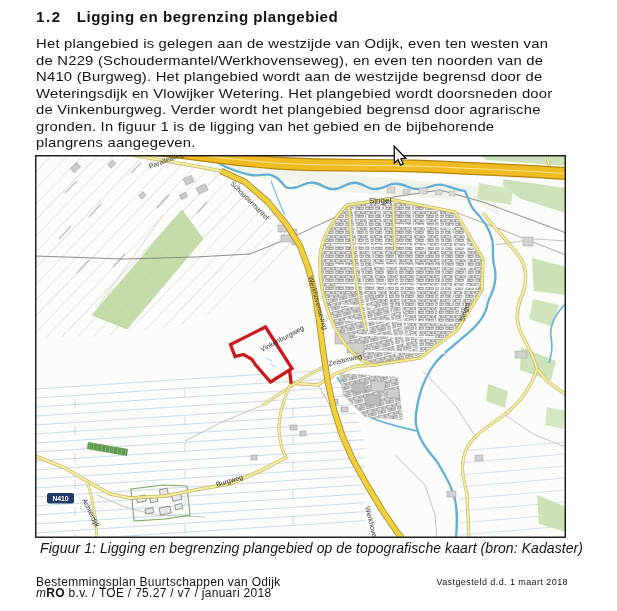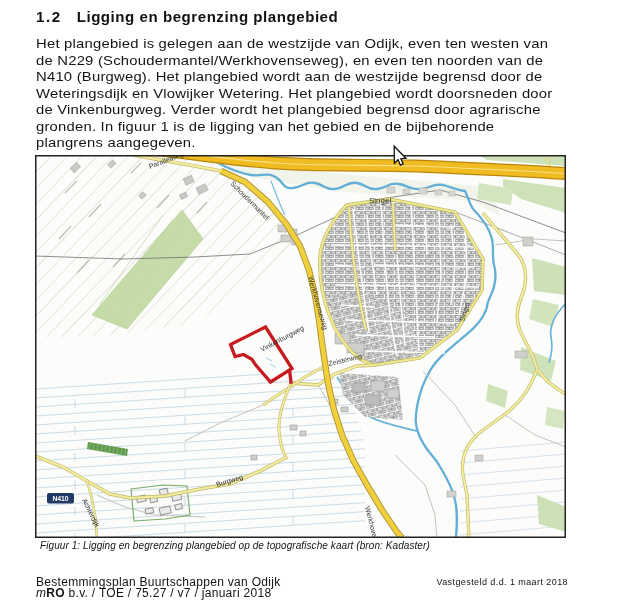--- a/index.html
+++ b/index.html
@@ -3,21 +3,21 @@
 <meta charset="utf-8">
 <style>
   html,body{margin:0;padding:0;}
   body{width:617px;height:611px;background:#ffffff;position:relative;overflow:hidden;
        font-family:"Liberation Sans",sans-serif;}
   .hd{position:absolute;left:36px;top:9px;font-size:14px;font-weight:bold;color:#121212;
       letter-spacing:0.5px;white-space:nowrap;transform:scaleX(1.076);transform-origin:0 50%;}
   .hd .num{display:inline-block;width:37.8px;letter-spacing:1.5px;}
   .bodytxt{position:absolute;left:36px;top:36px;font-size:13.5px;color:#141414;
       line-height:16.5px;letter-spacing:0.2px;white-space:nowrap;transform:scaleX(1.098);transform-origin:0 0;}
-  .cap{position:absolute;left:40px;top:540px;font-size:10px;font-style:italic;color:#141414;
+  .cap{position:absolute;left:40px;top:540px;font-size:14px;font-style:italic;color:#141414;
       letter-spacing:0.08px;white-space:nowrap;}
   .foot{position:absolute;left:36px;top:577px;font-size:12px;color:#141414;line-height:10.5px;letter-spacing:0.3px;}
   .footr{position:absolute;right:49px;top:577px;font-size:9px;color:#141414;letter-spacing:0.42px;}
   #map{position:absolute;left:35px;top:155px;}
 </style>
 </head>
 <body>
 
 <div class="hd"><span class="num">1.2</span>Ligging en begrenzing plangebied</div>
 

